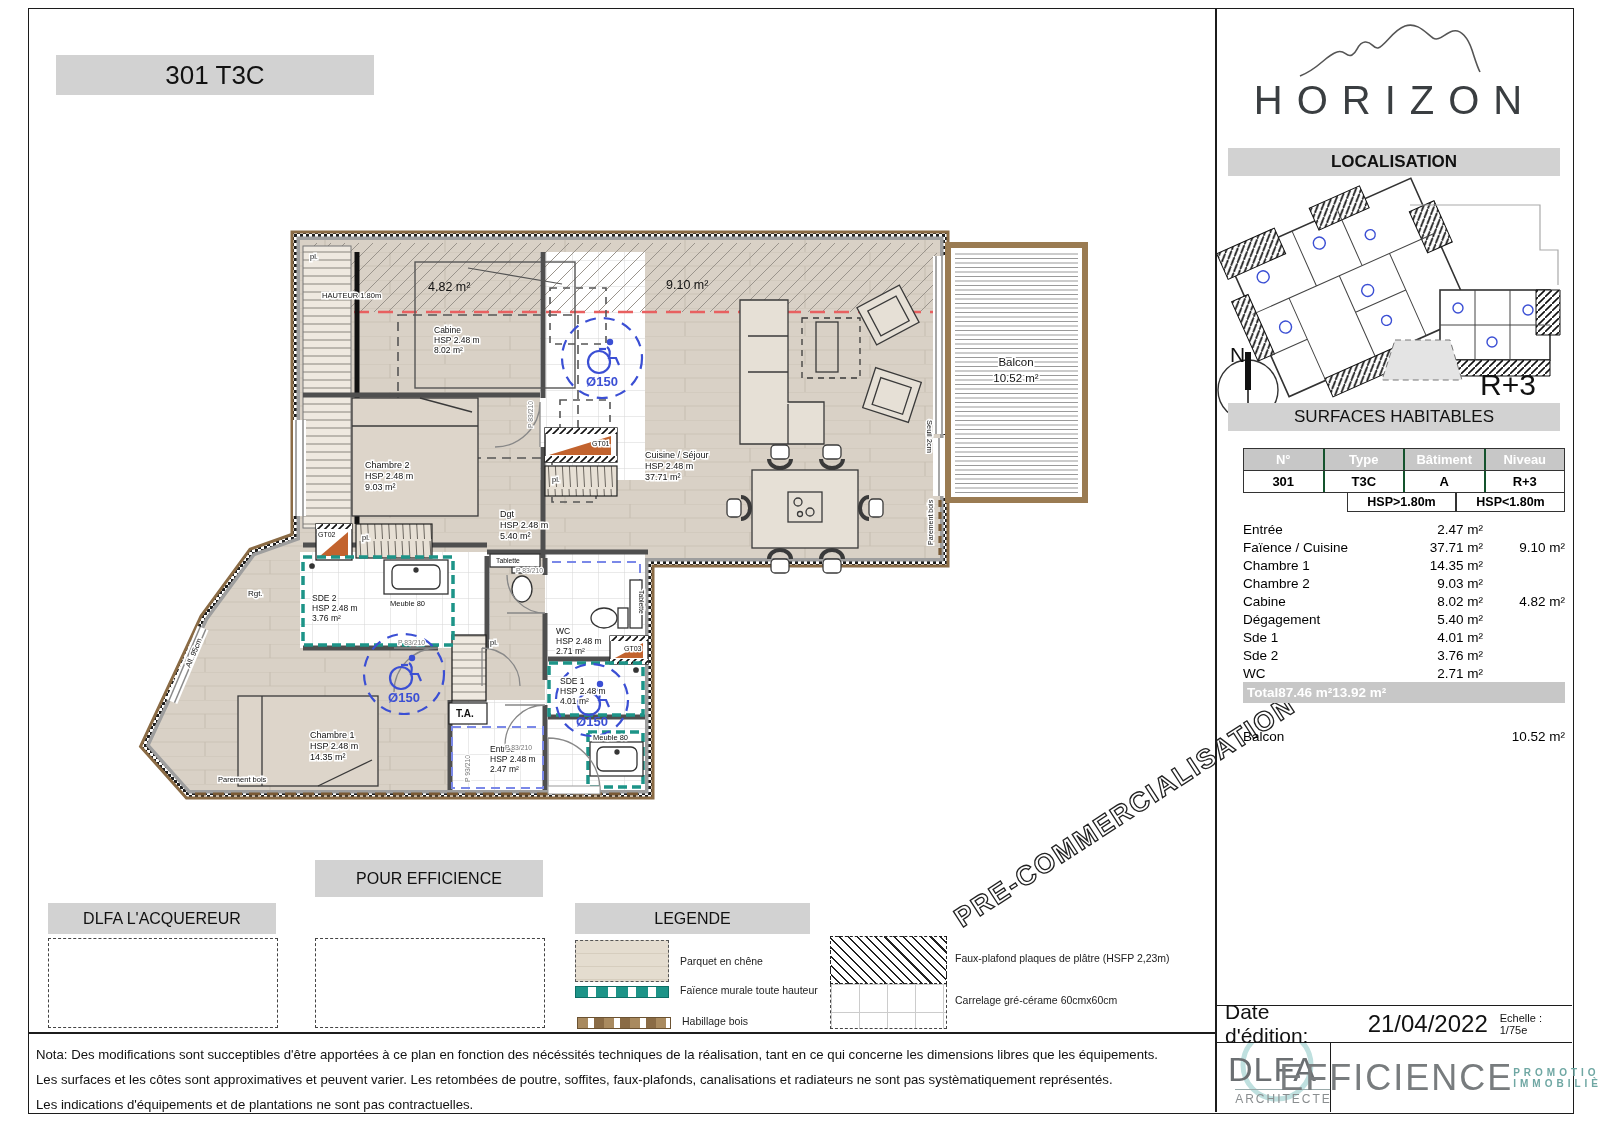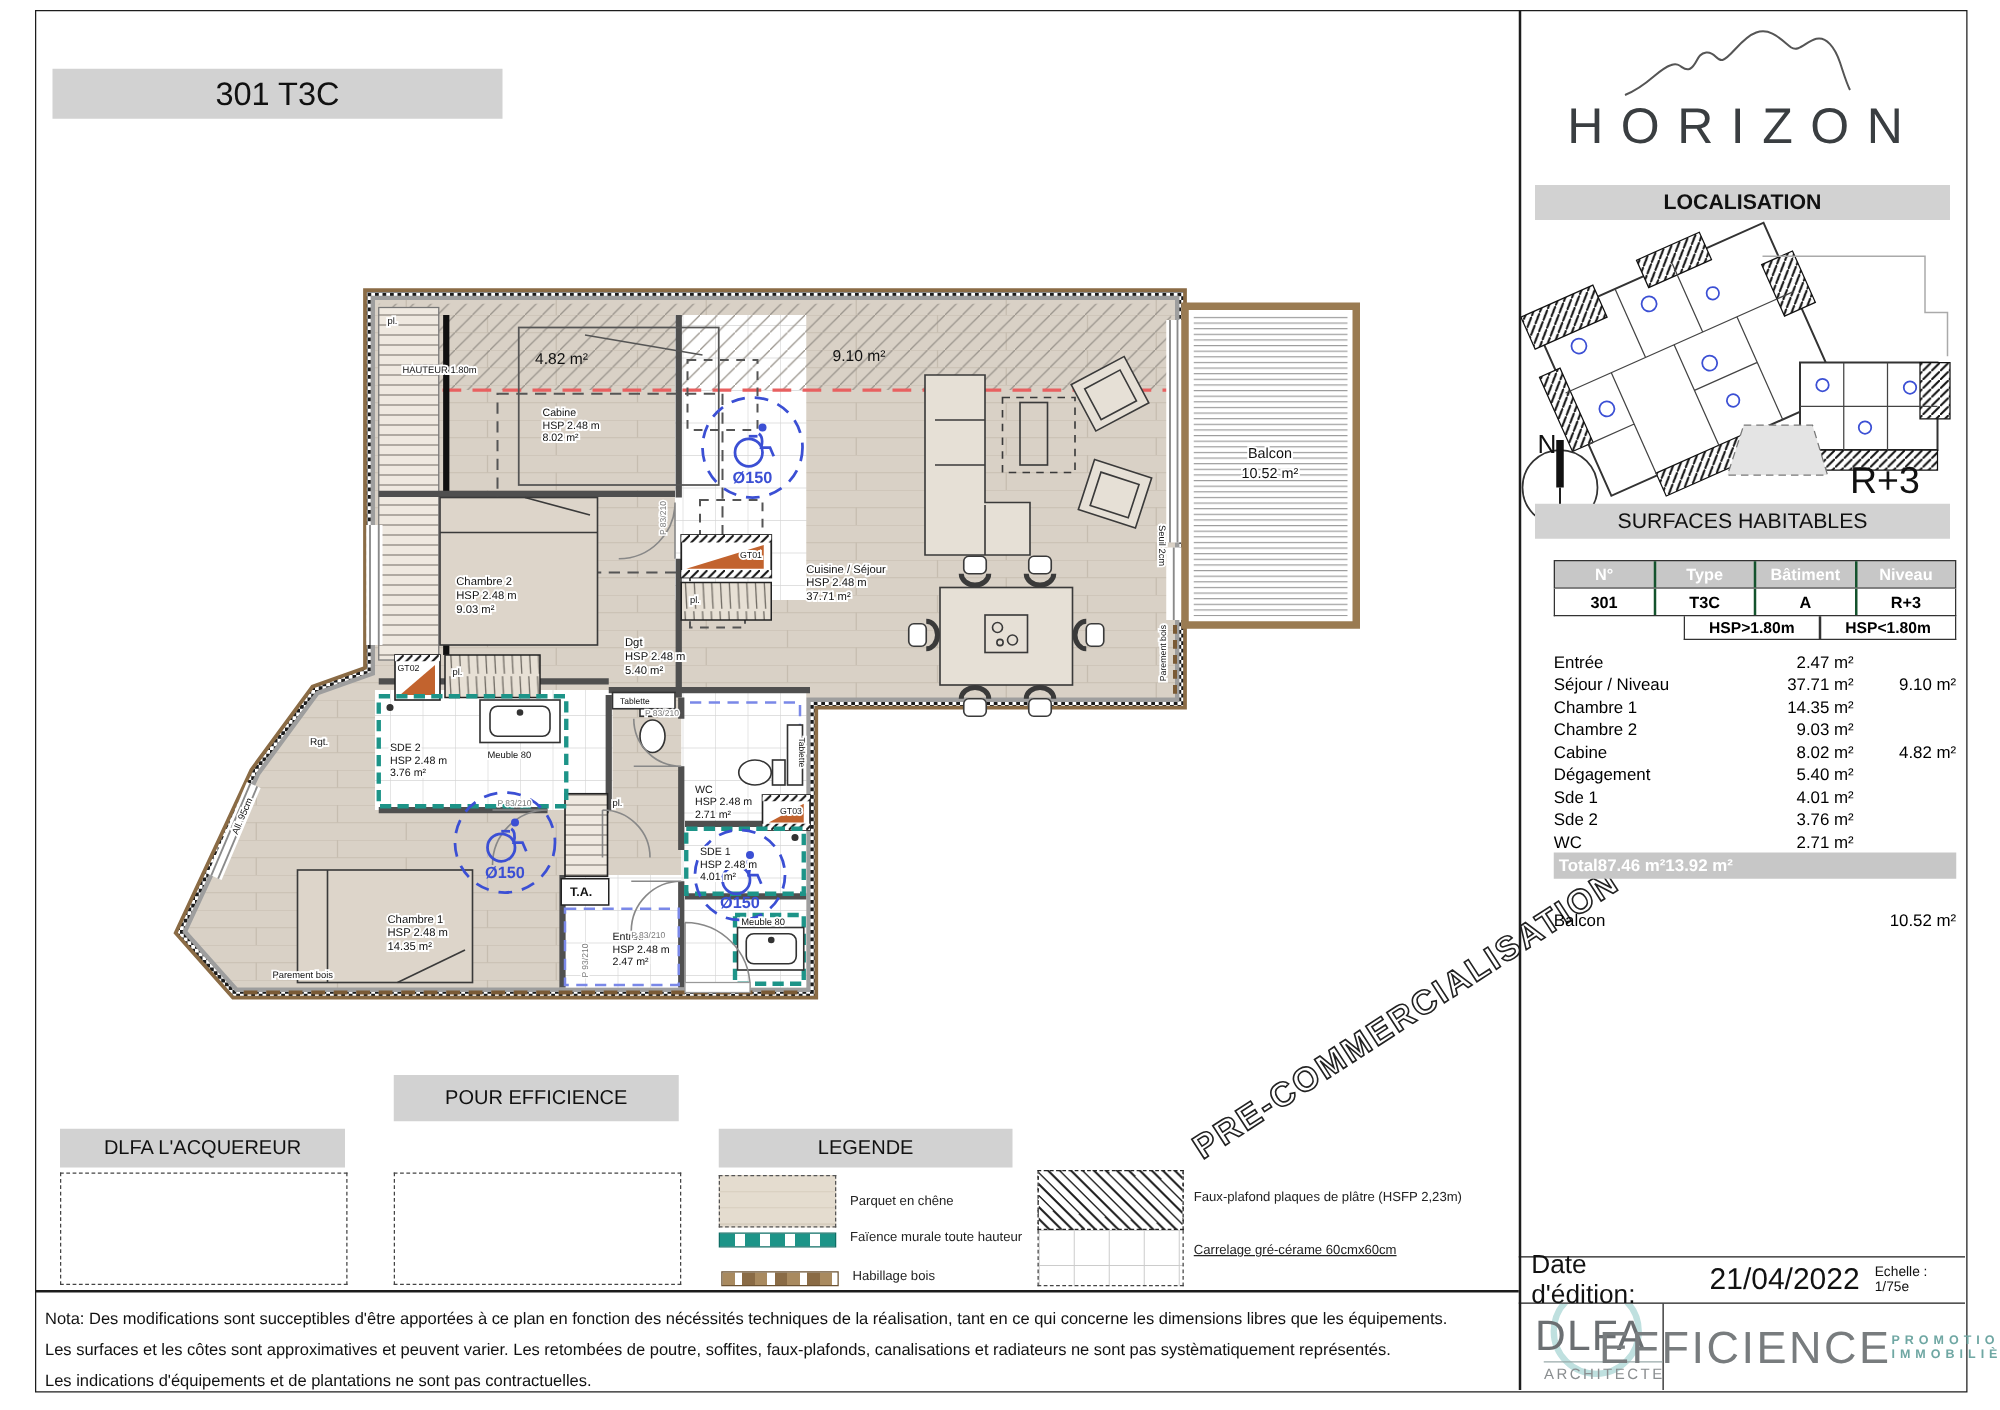--- a/index.html
+++ b/index.html
@@ -40,21 +40,21 @@
   .eff-name{font-size:36px;letter-spacing:2px;color:#787c7e;font-weight:300;}
   .eff-sub{font-size:10px;letter-spacing:4px;color:#6fa7a3;font-weight:bold;}
 </style>
 </head>
 <body>
 
 <div id="sheet">
 
   <div class="abs border-box" style="left:28px;top:8px;width:1544px;height:1104px;"></div>
 
-  <div class="abs graybar" style="left:42px;top:55px;width:360px;height:40px;font-size:26px;">
+  <div class="abs graybar" style="left:56px;top:55px;width:318px;height:40px;font-size:26px;">
     <span>301 T3C</span>
   </div>
 
   <svg class="abs" style="left:0;top:0;" width="1600" height="1128" viewBox="0 0 1600 1128">
     <defs>
       <pattern id="wallChecker" width="6" height="6" patternUnits="userSpaceOnUse">
         <rect width="6" height="6" fill="#ffffff"></rect>
         <rect width="3" height="3" fill="#1c1c1c"></rect>
         <rect x="3" y="3" width="3" height="3" fill="#1c1c1c"></rect>
       </pattern>
@@ -463,21 +463,21 @@
       <div class="hsp-cell">HSP&gt;1.80m</div>
       <div class="hsp-cell">HSP&lt;1.80m</div>
     </div>
     <div style="margin-top:8px;">
       <div class="srow">
           <span class="rname">Entrée</span>
           <span class="rva">2.47 m²</span>
           <span class="rvb"></span>
         </div>
       <div class="srow">
-          <span class="rname">Séjour / Niveau</span>
+          <span class="rname">Faïence / Cuisine</span>
           <span class="rva">37.71 m²</span>
           <span class="rvb">9.10 m²</span>
         </div>
       <div class="srow">
           <span class="rname">Chambre 1</span>
           <span class="rva">14.35 m²</span>
           <span class="rvb"></span>
         </div>
       <div class="srow">
           <span class="rname">Chambre 2</span>
@@ -566,21 +566,21 @@
   <div class="abs sw sw-faience" style="left:575px;top:986px;width:92px;height:10px;"></div>
   <div class="abs legend-label" style="left:680px;top:984px;">Faïence murale toute hauteur</div>
 
   <div class="abs sw sw-habillage" style="left:577px;top:1017px;width:92px;height:10px;"></div>
   <div class="abs legend-label" style="left:682px;top:1015px;">Habillage bois</div>
 
   <div class="abs sw sw-fauxplafond" style="left:830px;top:936px;width:115px;height:46px;"></div>
   <div class="abs legend-label" style="left:955px;top:952px;">Faux-plafond plaques de plâtre (HSFP 2,23m)</div>
 
   <div class="abs sw sw-carrelage" style="left:830px;top:984px;width:115px;height:44px;border-top:none;"></div>
-  <div class="abs legend-label" style="left:955px;top:994px;text-decoration:underline;">Carrelage gré-cérame 60cmx60cm</div>
+  <div class="abs legend-label" style="left:955px;top:994px;">Carrelage gré-cérame 60cmx60cm</div>
 
   <div class="abs" style="left:28px;top:1032px;width:1187px;height:1.5px;background:#1c1c1c;"></div>
   <div class="abs nota" style="left:36px;top:1042px;width:1170px;">
     <div>Nota: Des modifications sont succeptibles d'être apportées à ce plan en fonction des nécéssités techniques de la réalisation, tant en ce qui concerne les dimensions libres que les équipements.</div>
     <div>Les surfaces et les côtes sont approximatives et peuvent varier. Les retombées de poutre, soffites, faux-plafonds, canalisations et radiateurs ne sont pas systèmatiquement représentés.</div>
     <div>Les indications d'équipements et de plantations ne sont pas contractuelles.</div>
   </div>
 
 </div>
 

